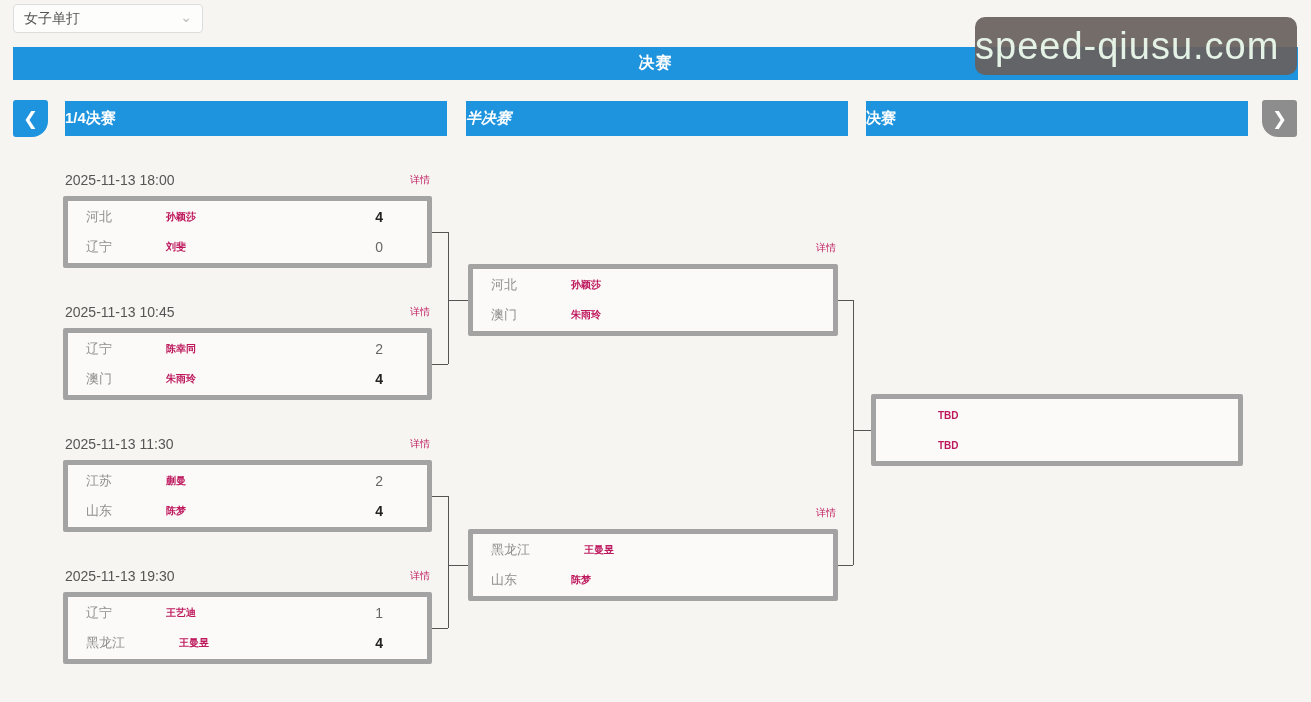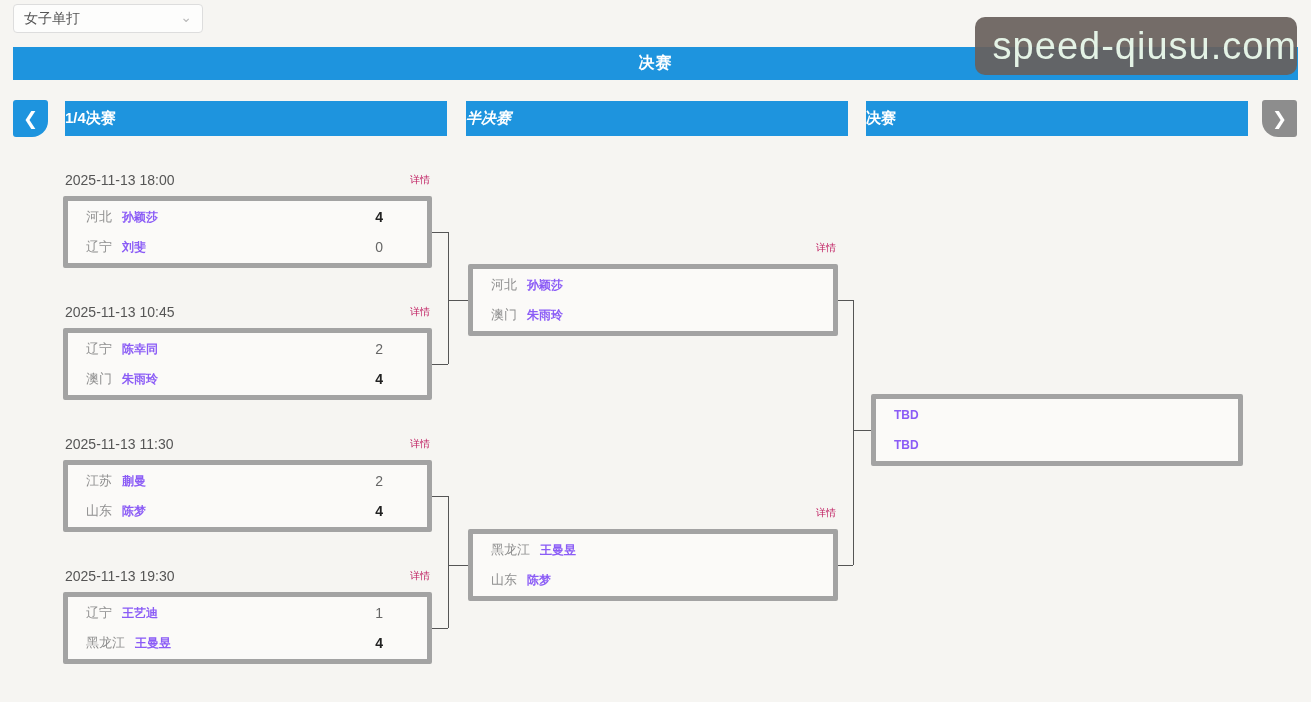--- a/index.html
+++ b/index.html
@@ -27,21 +27,21 @@
   .banner {
     position:absolute; left:13px; top:47px; width:1285px; height:33px;
     background:#1e94de; display:flex; align-items:center; justify-content:center;
   }
   .banner span { color:#fff; font-size:16px; font-weight:bold; letter-spacing:1px; }
 
   
   .watermark {
     position:absolute; left:975px; top:17px; width:322px; height:58px;
     background:rgba(104,95,92,0.92); border-radius:10px;
-    display:flex; align-items:center; justify-content:flex-end; z-index:5;
+    display:flex; align-items:center; justify-content:flex-start; z-index:5;
   }
   .watermark span { color:#e4f3e6; font-size:38px; letter-spacing:1px; }
 
   
   .nav-btn {
     position:absolute; top:100px; width:35px; height:37px;
     display:flex; align-items:center; justify-content:center;
     color:#fff; font-size:18px; font-weight:bold; cursor:pointer;
   }
   .nav-prev { left:13px; background:#1e94de; border-radius:3px 3px 16px 3px; }
@@ -65,21 +65,21 @@
   .meta .details { font-size:10px; color:#be185d; cursor:pointer; margin-left:auto; }
   .card {
     background:#fbfaf8; border:5px solid #a3a3a3; border-radius:2px;
     height:72px; display:flex; flex-direction:column; justify-content:center;
     cursor:pointer;
   }
   .prow {
     height:30px; display:flex; align-items:center; padding:0 44px 0 18px;
   }
   .prow .region { font-size:13px; color:#8f8f8f; margin-right:10px; white-space:nowrap; }
-  .prow .pname  { font-size:12px; font-weight:bold; color:#8b5cf6; white-space:nowrap; }
+  .prow .pname  { font-size:10px; font-weight:bold; color:#be185d; white-space:nowrap;margin-left:44px; }
   .prow .score  { margin-left:auto; font-size:14px; }
   .score.win  { font-weight:bold; color:#222; }
   .score.lose { font-weight:normal; color:#666; }
 
   
   .conn-h { position:absolute; border-top:1px solid #555; height:0; }
   .conn-v { position:absolute; border-left:1px solid #555; width:0; }
 </style>
 </head>
 <body>

